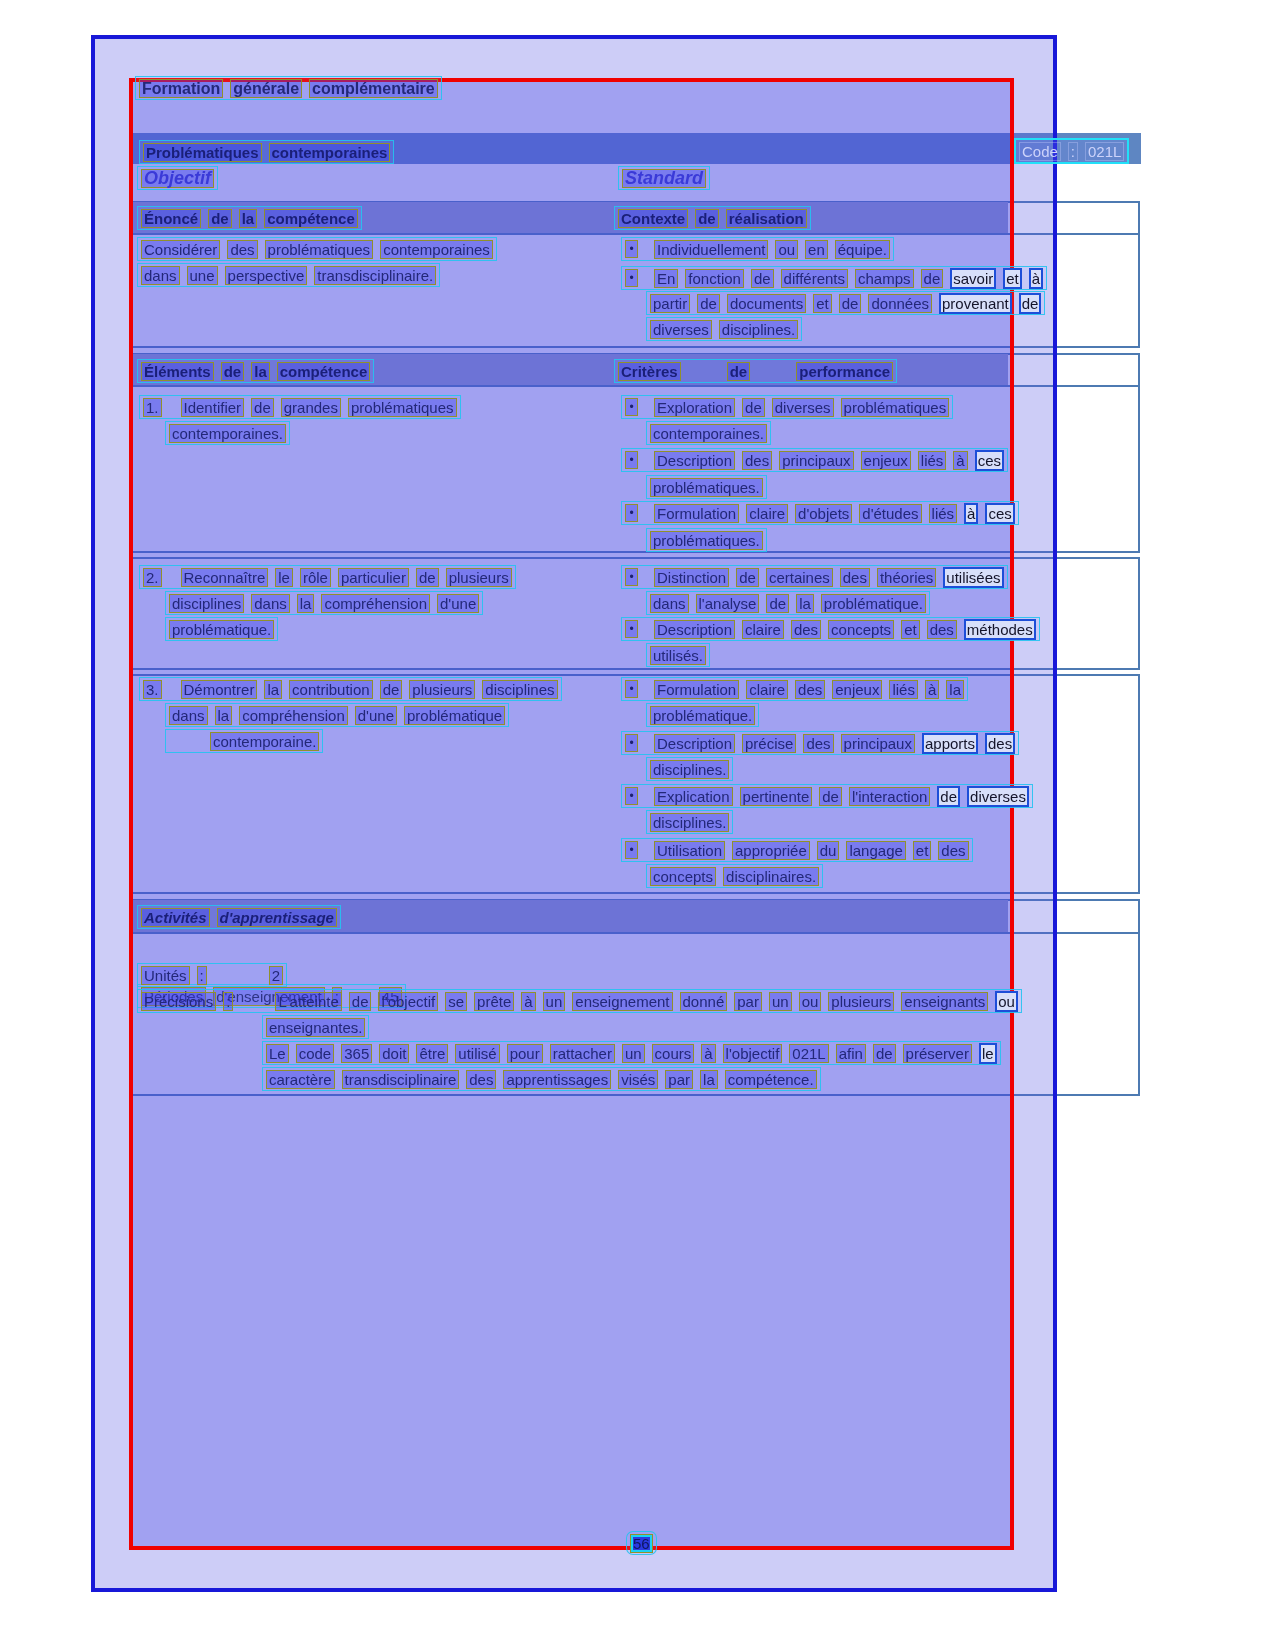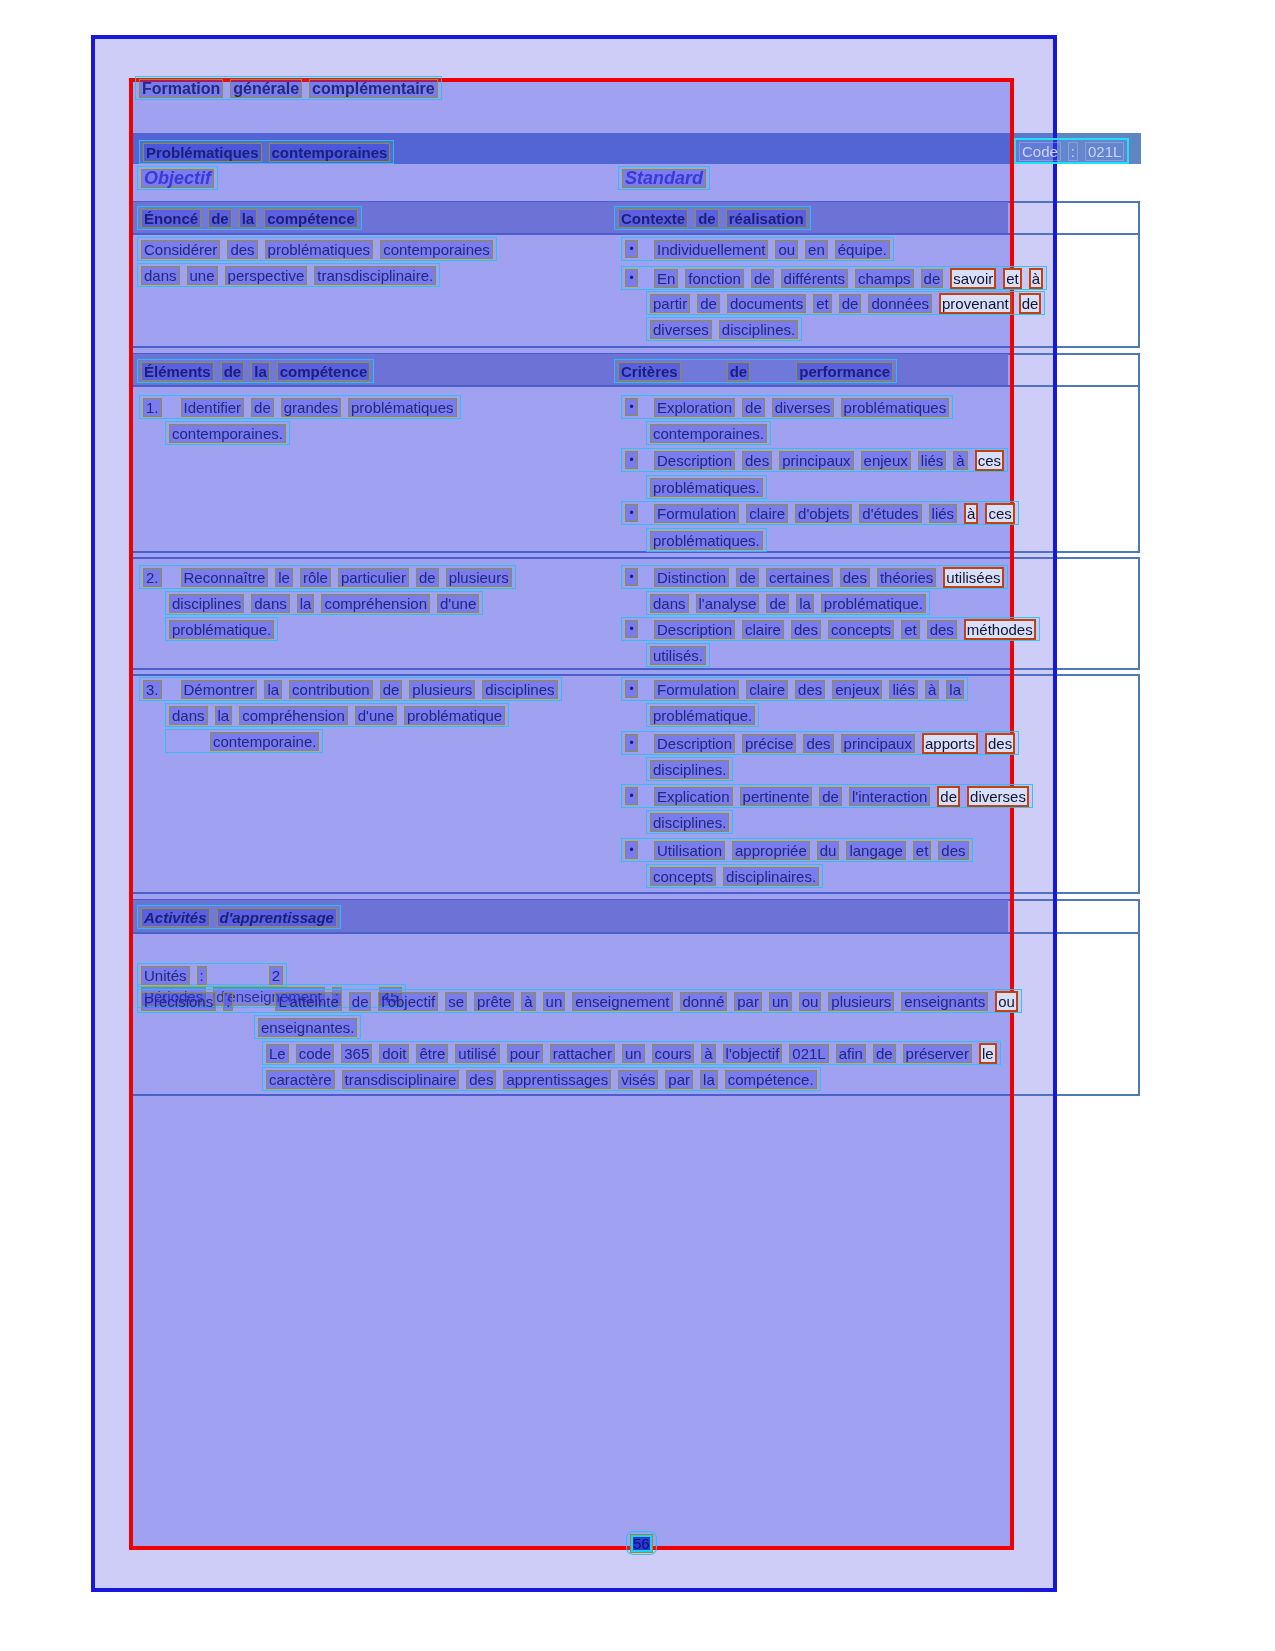--- a/index.html
+++ b/index.html
@@ -13,21 +13,21 @@
   #overlay-region{z-index:6;}
   
   #annot{position:absolute;inset:0;z-index:10;}
   .line{position:absolute;display:inline-flex;align-items:center;height:22px;
         padding:0 3px;border:1px solid rgba(35,195,240,.9);
         background:rgba(150,170,255,.10);white-space:nowrap;}
   .w{display:inline-block;padding:0 2px;margin-right:7px;line-height:17px;
      font-size:15px;color:#232878;background:rgba(50,50,235,.34);
      border:1px solid #90902c;}
   .w:last-child{margin-right:0;}
-  .w.out{background:#d8dffa;border:2px solid #c2410c;color:#14142a;padding:0 1px;}
+  .w.out{background:#d8dffa;border:2px solid #1d4ed8;color:#14142a;padding:0 1px;}
   .bold .w{font-weight:bold;color:#1a1f78;}
   .h2 .w{font-weight:bold;font-style:italic;font-size:18px;color:#3a3ad8;}
   .title .w{font-weight:bold;font-size:16px;}
   .code{border:2px solid #22e0f8;background:rgba(130,140,250,.18);}
   .code .w{background:transparent;border-color:rgba(200,205,255,.35);color:#ccd2fa;}
   .pnum .w{background:#2a3ae0;color:#0e1660;box-shadow:inset 0 0 0 2px #1ad2f2;}
   .bullet-glyph{display:inline-block;width:9px;margin-right:16px;padding:0 1px;
      font-size:12px;line-height:16px;color:#1c2070;background:rgba(50,50,235,.34);
      border:1px solid #90902c;text-align:center;}
 </style>
@@ -329,21 +329,21 @@
         <span class="w">un</span>
         <span class="w">enseignement</span>
         <span class="w">donné</span>
         <span class="w">par</span>
         <span class="w">un</span>
         <span class="w">ou</span>
         <span class="w">plusieurs</span>
         <span class="w">enseignants</span>
         <span class="w out">ou</span>
       </div>
-      <div class="line" style="left: 254px; top: 1015px; text-align: center;">
+      <div class="line" style="left: 262px; top: 1015px; text-align: center;">
         <span class="w">enseignantes.</span>
       </div>
       <div class="line" style="left: 262px; top: 1041px;">
         <span class="w">Le</span>
         <span class="w">code</span>
         <span class="w">365</span>
         <span class="w">doit</span>
         <span class="w">être</span>
         <span class="w">utilisé</span>
         <span class="w">pour</span>

